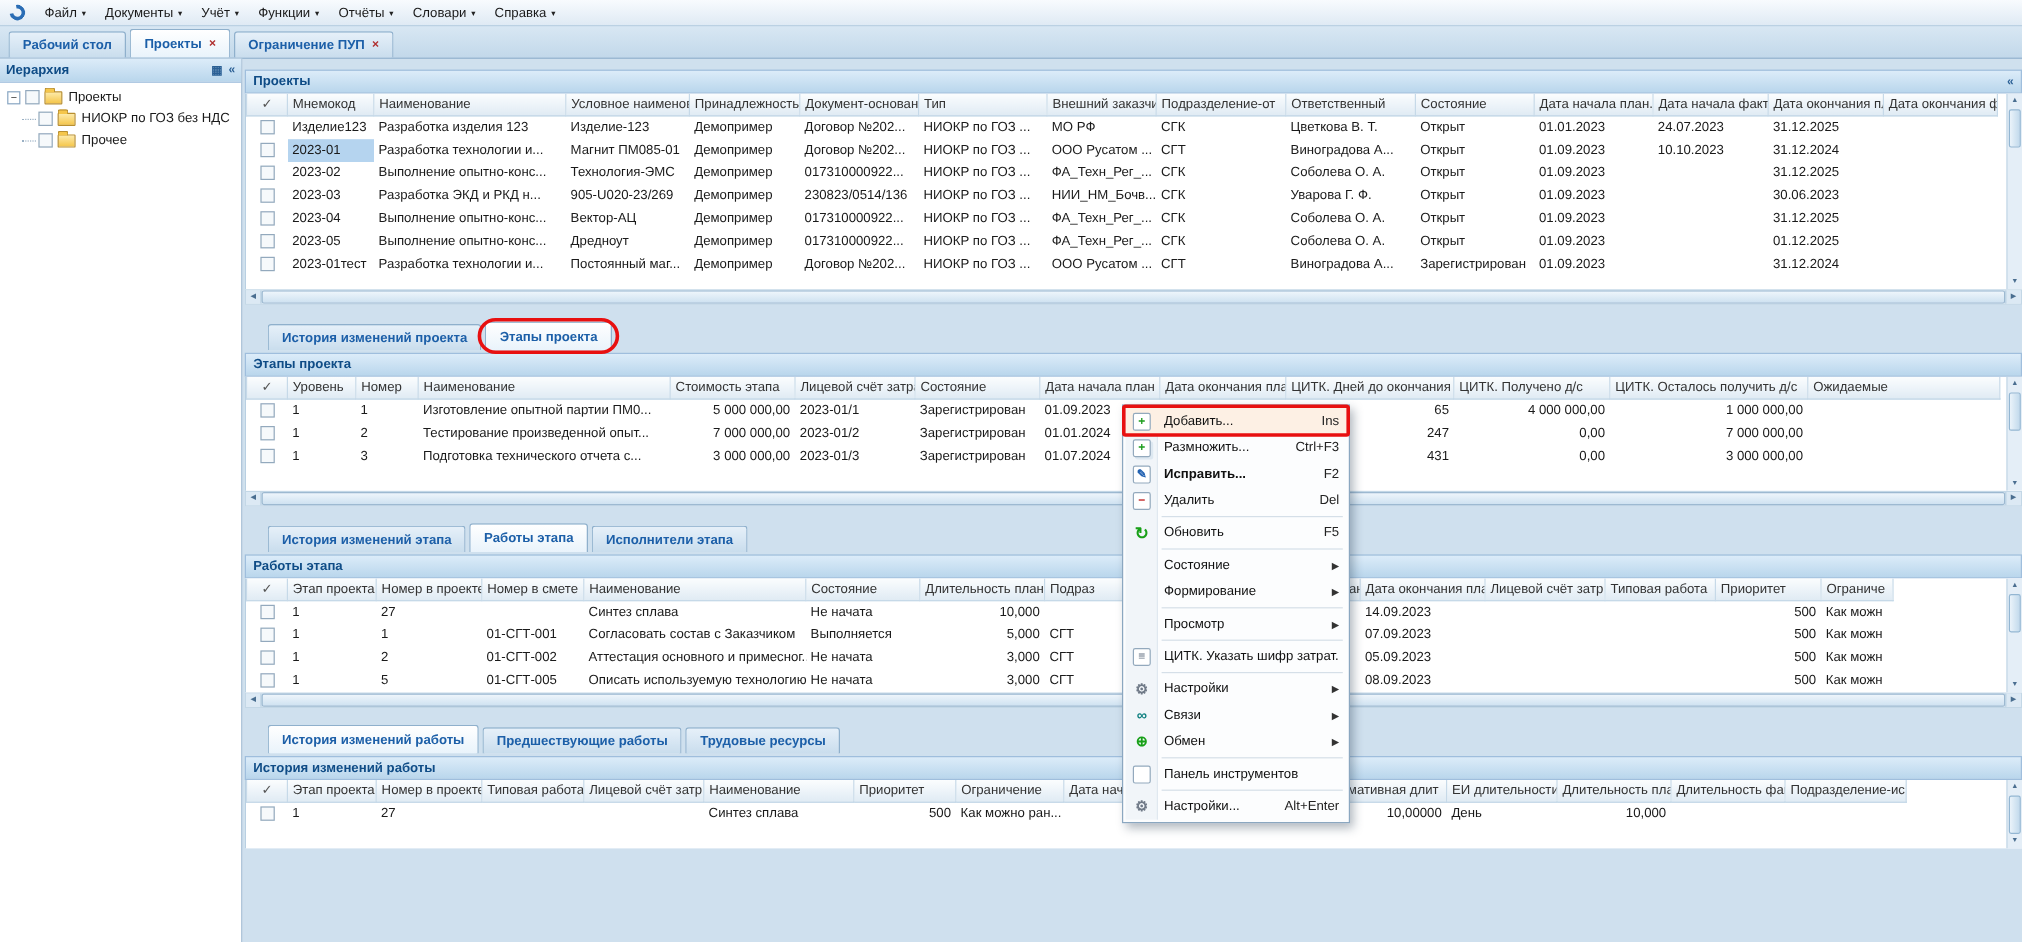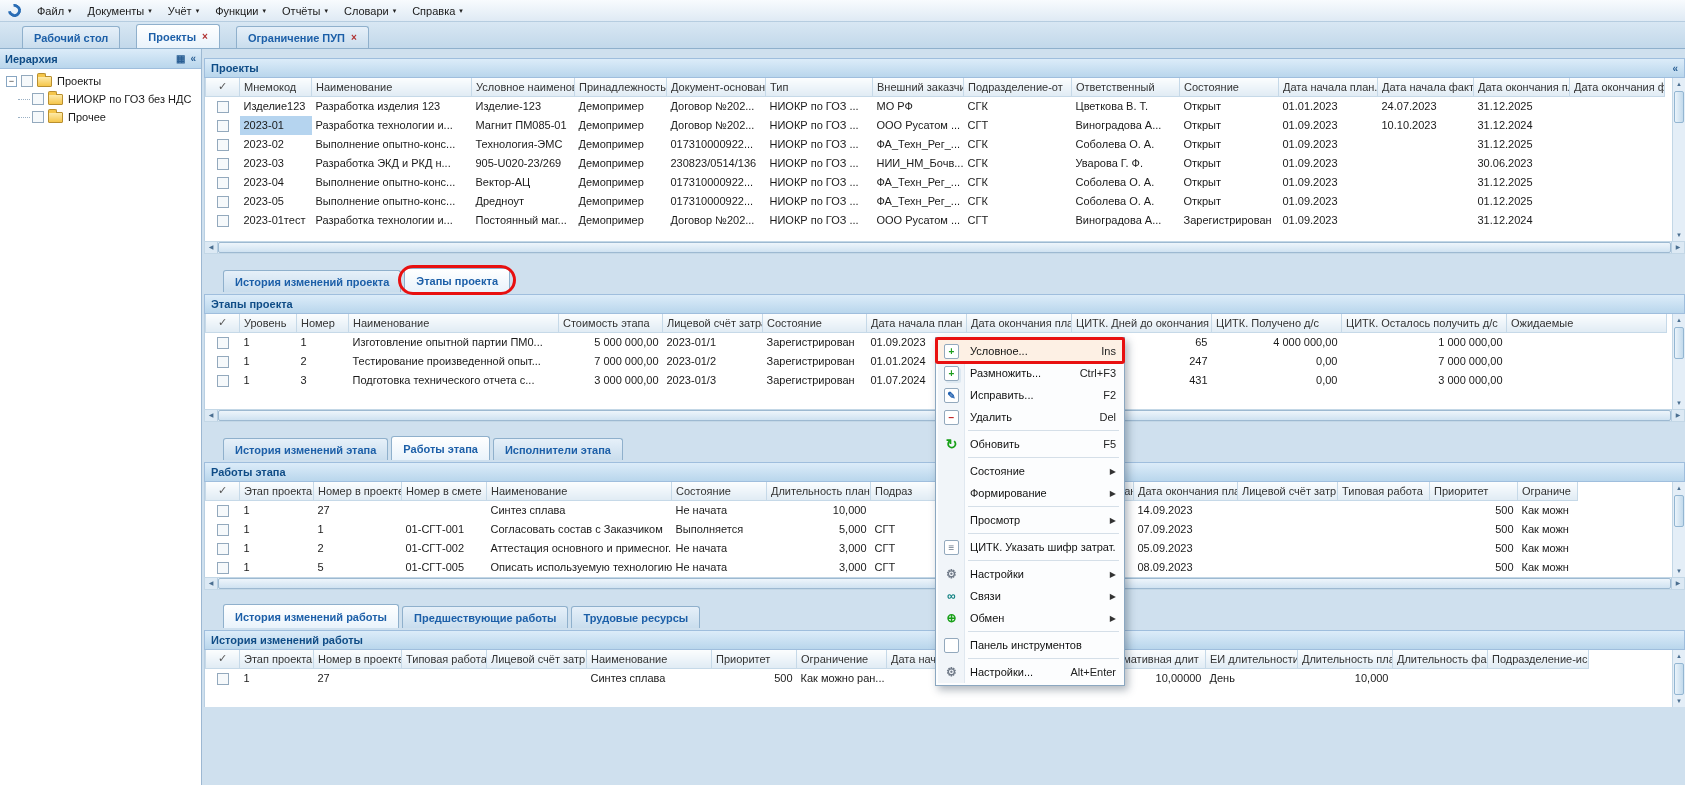--- a/index.html
+++ b/index.html
@@ -6,21 +6,21 @@
   html,body{width:1685px;height:785px;}
   body{font-family:"Liberation Sans",sans-serif;font-size:11px;color:#1a1a1a;background:#cfe0ee;overflow:hidden;position:relative;}
   .sp{flex:1;}
   
   .menubar{height:22px;display:flex;align-items:center;background:linear-gradient(#f8fbfe,#dfeaf4);border-bottom:1px solid #b6cde0;padding-left:4px;}
   .logo{width:13px;height:13px;border-radius:50%;border:3px solid #2a6db5;border-left-color:transparent;transform:rotate(35deg);margin:0 8px 0 4px;flex:none;}
   .mb-items{display:flex;align-items:center;height:100%;}
   .menu-item{display:flex;align-items:center;gap:4px;padding:0 8px;height:100%;cursor:default;}
   .caret{font-size:7px;color:#222;}
   
-  .tabbar{height:27px;background:linear-gradient(#d8e7f3,#c2d8ea);border-bottom:1px solid #8fb0cc;display:flex;align-items:flex-end;padding-left:22px;gap:16px;}
+  .tabbar{height:27px;background:linear-gradient(#d8e7f3,#c2d8ea);border-bottom:1px solid #8fb0cc;display:flex;align-items:flex-end;padding-left:7px;gap:3px;}
   .tab,.subtab{height:22px;display:flex;align-items:center;gap:6px;padding:0 11px;background:linear-gradient(#e6f0f9,#c9dded);border:1px solid #8fb0cc;border-bottom:none;border-radius:3px 3px 0 0;color:#1c5fa8;font-weight:bold;white-space:nowrap;position:relative;cursor:default;}
   .tab.active,.subtab.active{background:linear-gradient(#ffffff,#e9f3fb);height:24px;}
   .tab-close{color:#b03030;font-weight:bold;font-size:10px;line-height:10px;}
   
   .workspace{display:flex;height:736px;}
   .sidebar{width:202px;flex:none;background:#fff;border-right:1px solid #9db8d2;display:flex;flex-direction:column;}
   .sidebar-header{height:20px;flex:none;background:linear-gradient(#dcecf9,#b9d6ec);border-bottom:1px solid #9fbedd;display:flex;align-items:center;gap:5px;padding:0 5px;color:#0f4c86;font-weight:bold;text-align:right;}
   .sb-ico{font-size:10px;color:#2a5f94;font-weight:bold;cursor:default;}
   .tree{padding:3px 2px;}
   .tree-row{display:flex;align-items:center;height:18px;white-space:nowrap;}
@@ -64,21 +64,21 @@
   .subtabs{display:flex;align-items:flex-end;gap:3px;height:26px;margin:12px 0 2px 3px;flex:none;padding-left:16px;}
   .subtab.annotated:after{content:"";position:absolute;left:-7px;right:-7px;top:-4px;bottom:-3px;border:3px solid #e81010;border-radius:15px;pointer-events:none;z-index:60;}
   
   .context-menu{position:absolute;left:935px;top:337px;width:190px;background:#fcfdfe;border:1px solid #8ba7c0;box-shadow:3px 4px 8px rgba(30,50,70,.35);padding:2px;z-index:40;}
   .context-menu:before{content:"";position:absolute;left:2px;top:2px;bottom:2px;width:26px;background:#f1f5f9;border-right:1px solid #e0e8f0;}
   .cm-item{display:flex;align-items:center;height:22px;position:relative;padding-right:6px;cursor:default;}
   .cm-item.hl{background:#fdf0e4;}
   .cm-item.hl:after{content:"";position:absolute;left:-3px;right:-3px;top:-3px;bottom:-2px;border:3px solid #e81010;border-radius:3px;pointer-events:none;z-index:60;}
   .cm-icon{width:27px;flex:none;display:flex;align-items:center;justify-content:center;}
   .cm-label{flex:1;padding-left:5px;color:#111;white-space:nowrap;overflow:hidden;}
-  .cm-label.b{font-weight:normal;}
+  .cm-label.b{font-weight:bold;}
   .cm-short{color:#222;padding-left:8px;white-space:nowrap;}
   .cm-arrow{font-size:8px;color:#333;padding-left:6px;}
   .cm-sep{height:1px;background:#d5dfe8;margin:2px 3px 2px 30px;}
   .mi{width:15px;height:15px;display:flex;align-items:center;justify-content:center;font-size:10px;font-weight:bold;border-radius:2px;}
   .add-icon,.duplicate-icon,.edit-icon,.delete-icon,.doc-icon,.toolbar-icon{background:#fff;border:1px solid #93a9bd;}
   .add-icon{color:#1e9e1e;}
   .duplicate-icon{color:#1e9e1e;box-shadow:2px 2px 0 #dde8f1;}
   .edit-icon{color:#2060b0;}
   .delete-icon{color:#c02020;}
   .refresh-icon{color:#18a018;font-size:14px;}
@@ -676,21 +676,21 @@
       </section>
 
     </div>
   </div>
 
   <div class="context-menu">
       <div class="cm-item hl">
         <span class="cm-icon">
           <span class="mi add-icon">+</span>
         </span>
-        <span class="cm-label">Условное...</span>
+        <span class="cm-label">Добавить...</span>
         <span class="cm-short">Ins</span>
       </div>
       <div class="cm-item">
         <span class="cm-icon">
           <span class="mi duplicate-icon">+</span>
         </span>
         <span class="cm-label">Размножить...</span>
         <span class="cm-short">Ctrl+F3</span>
       </div>
       <div class="cm-item">

